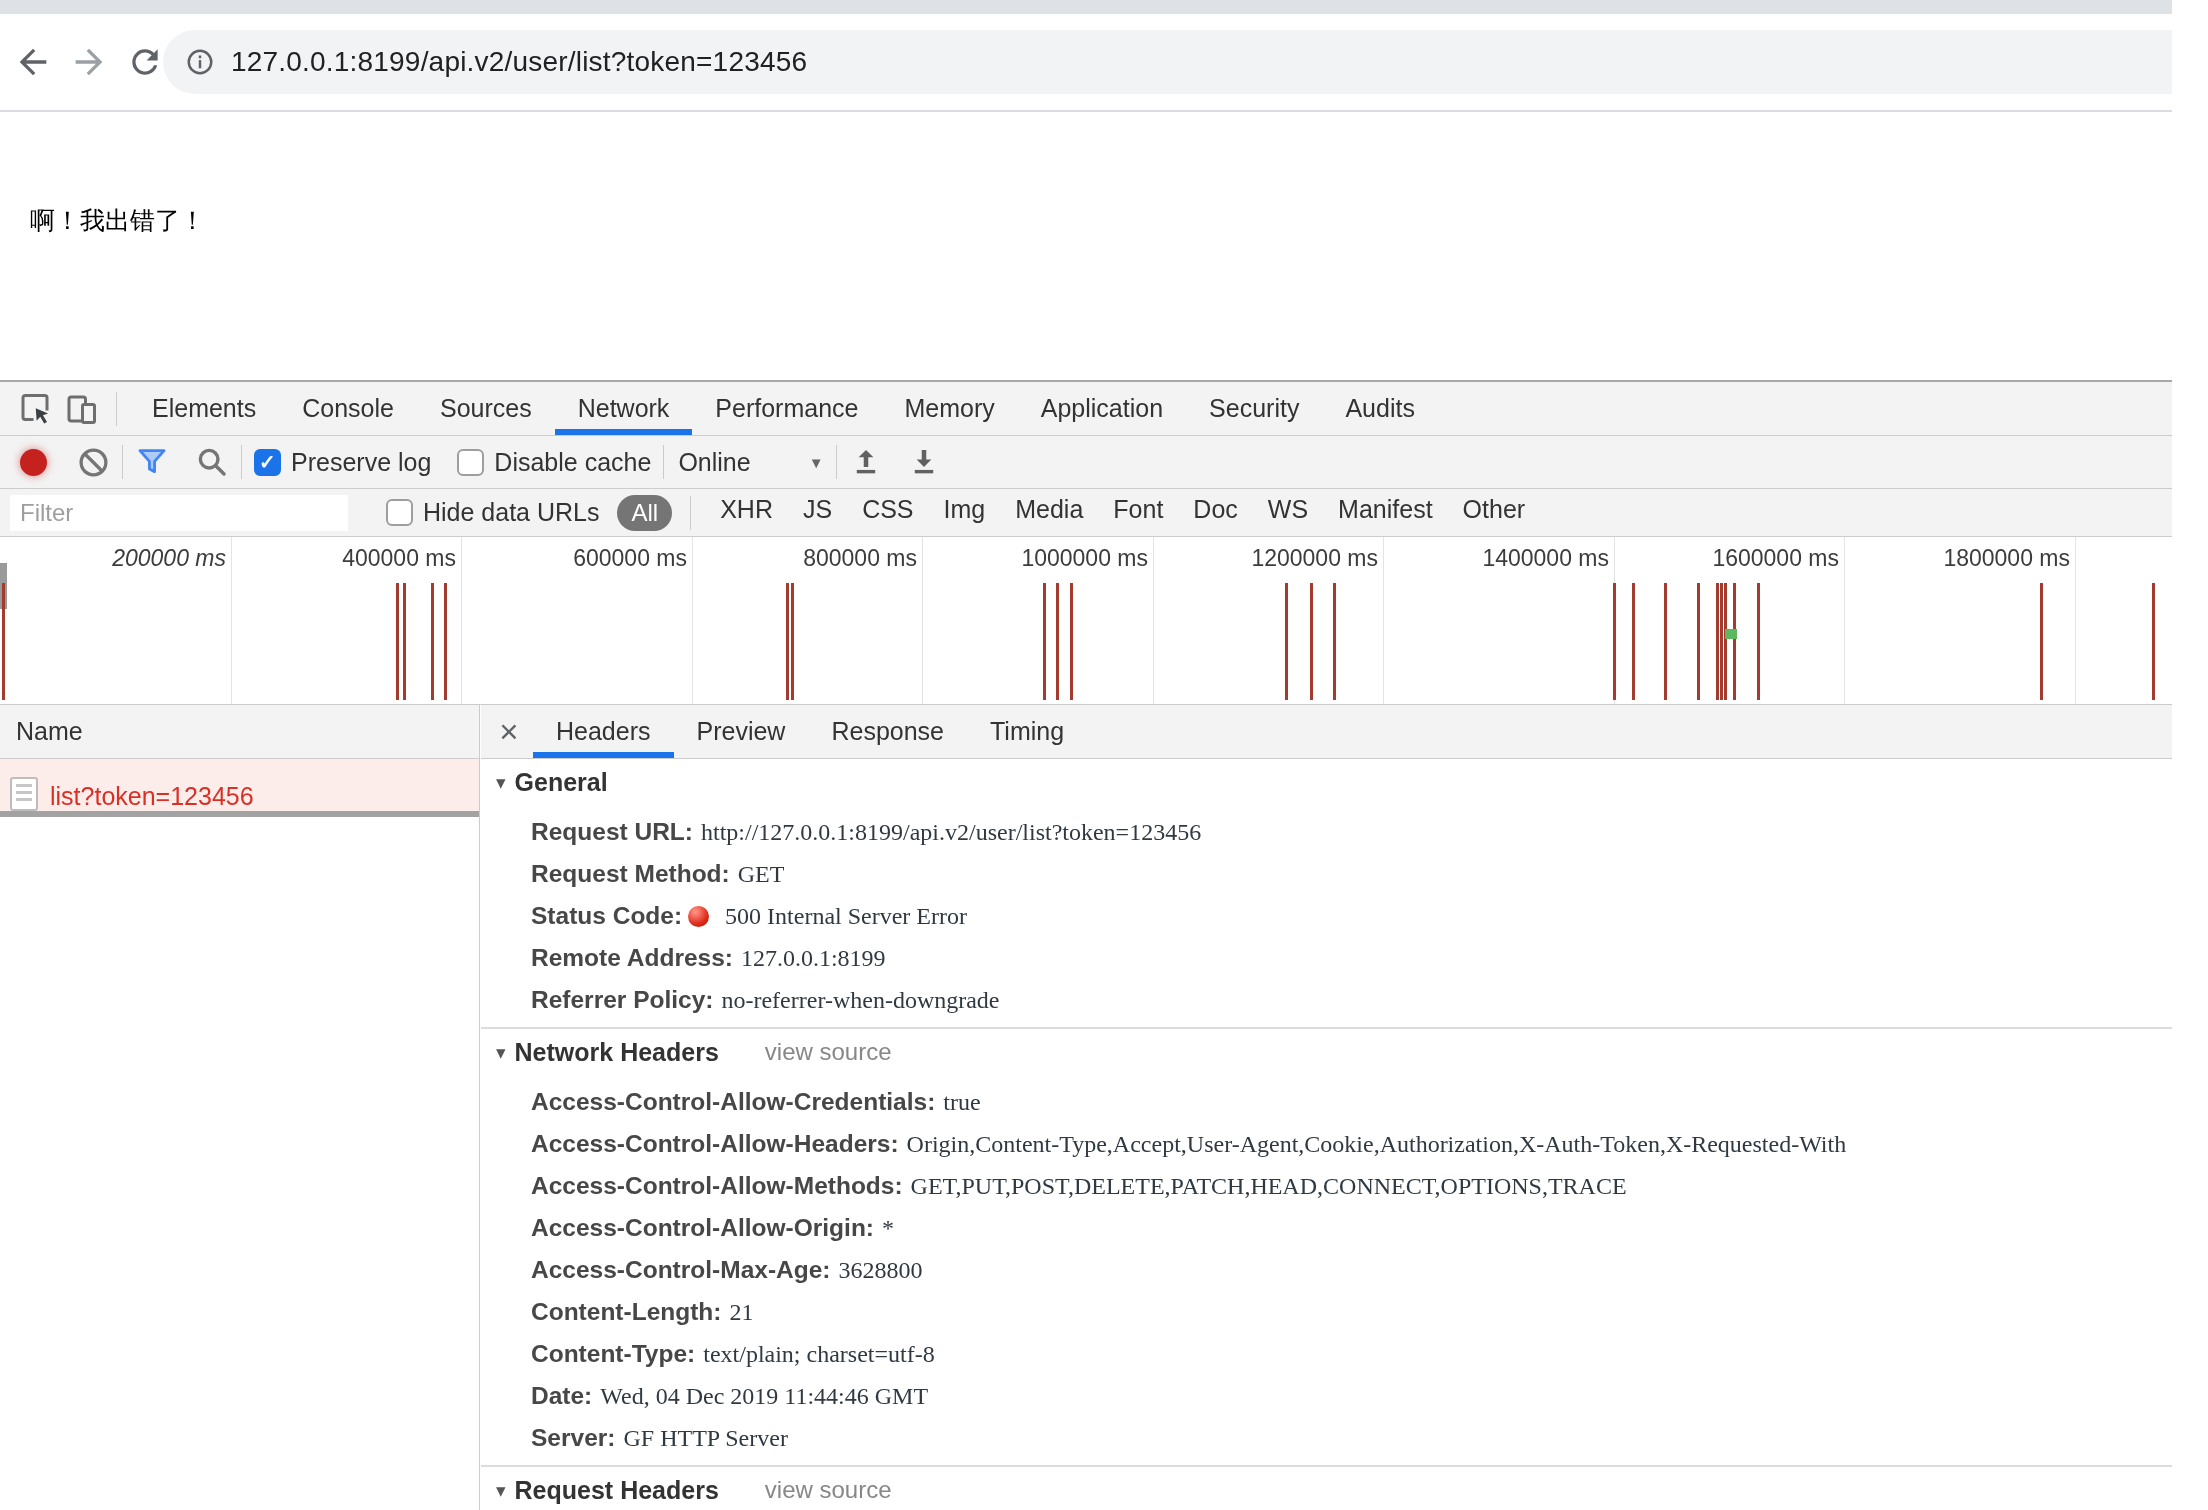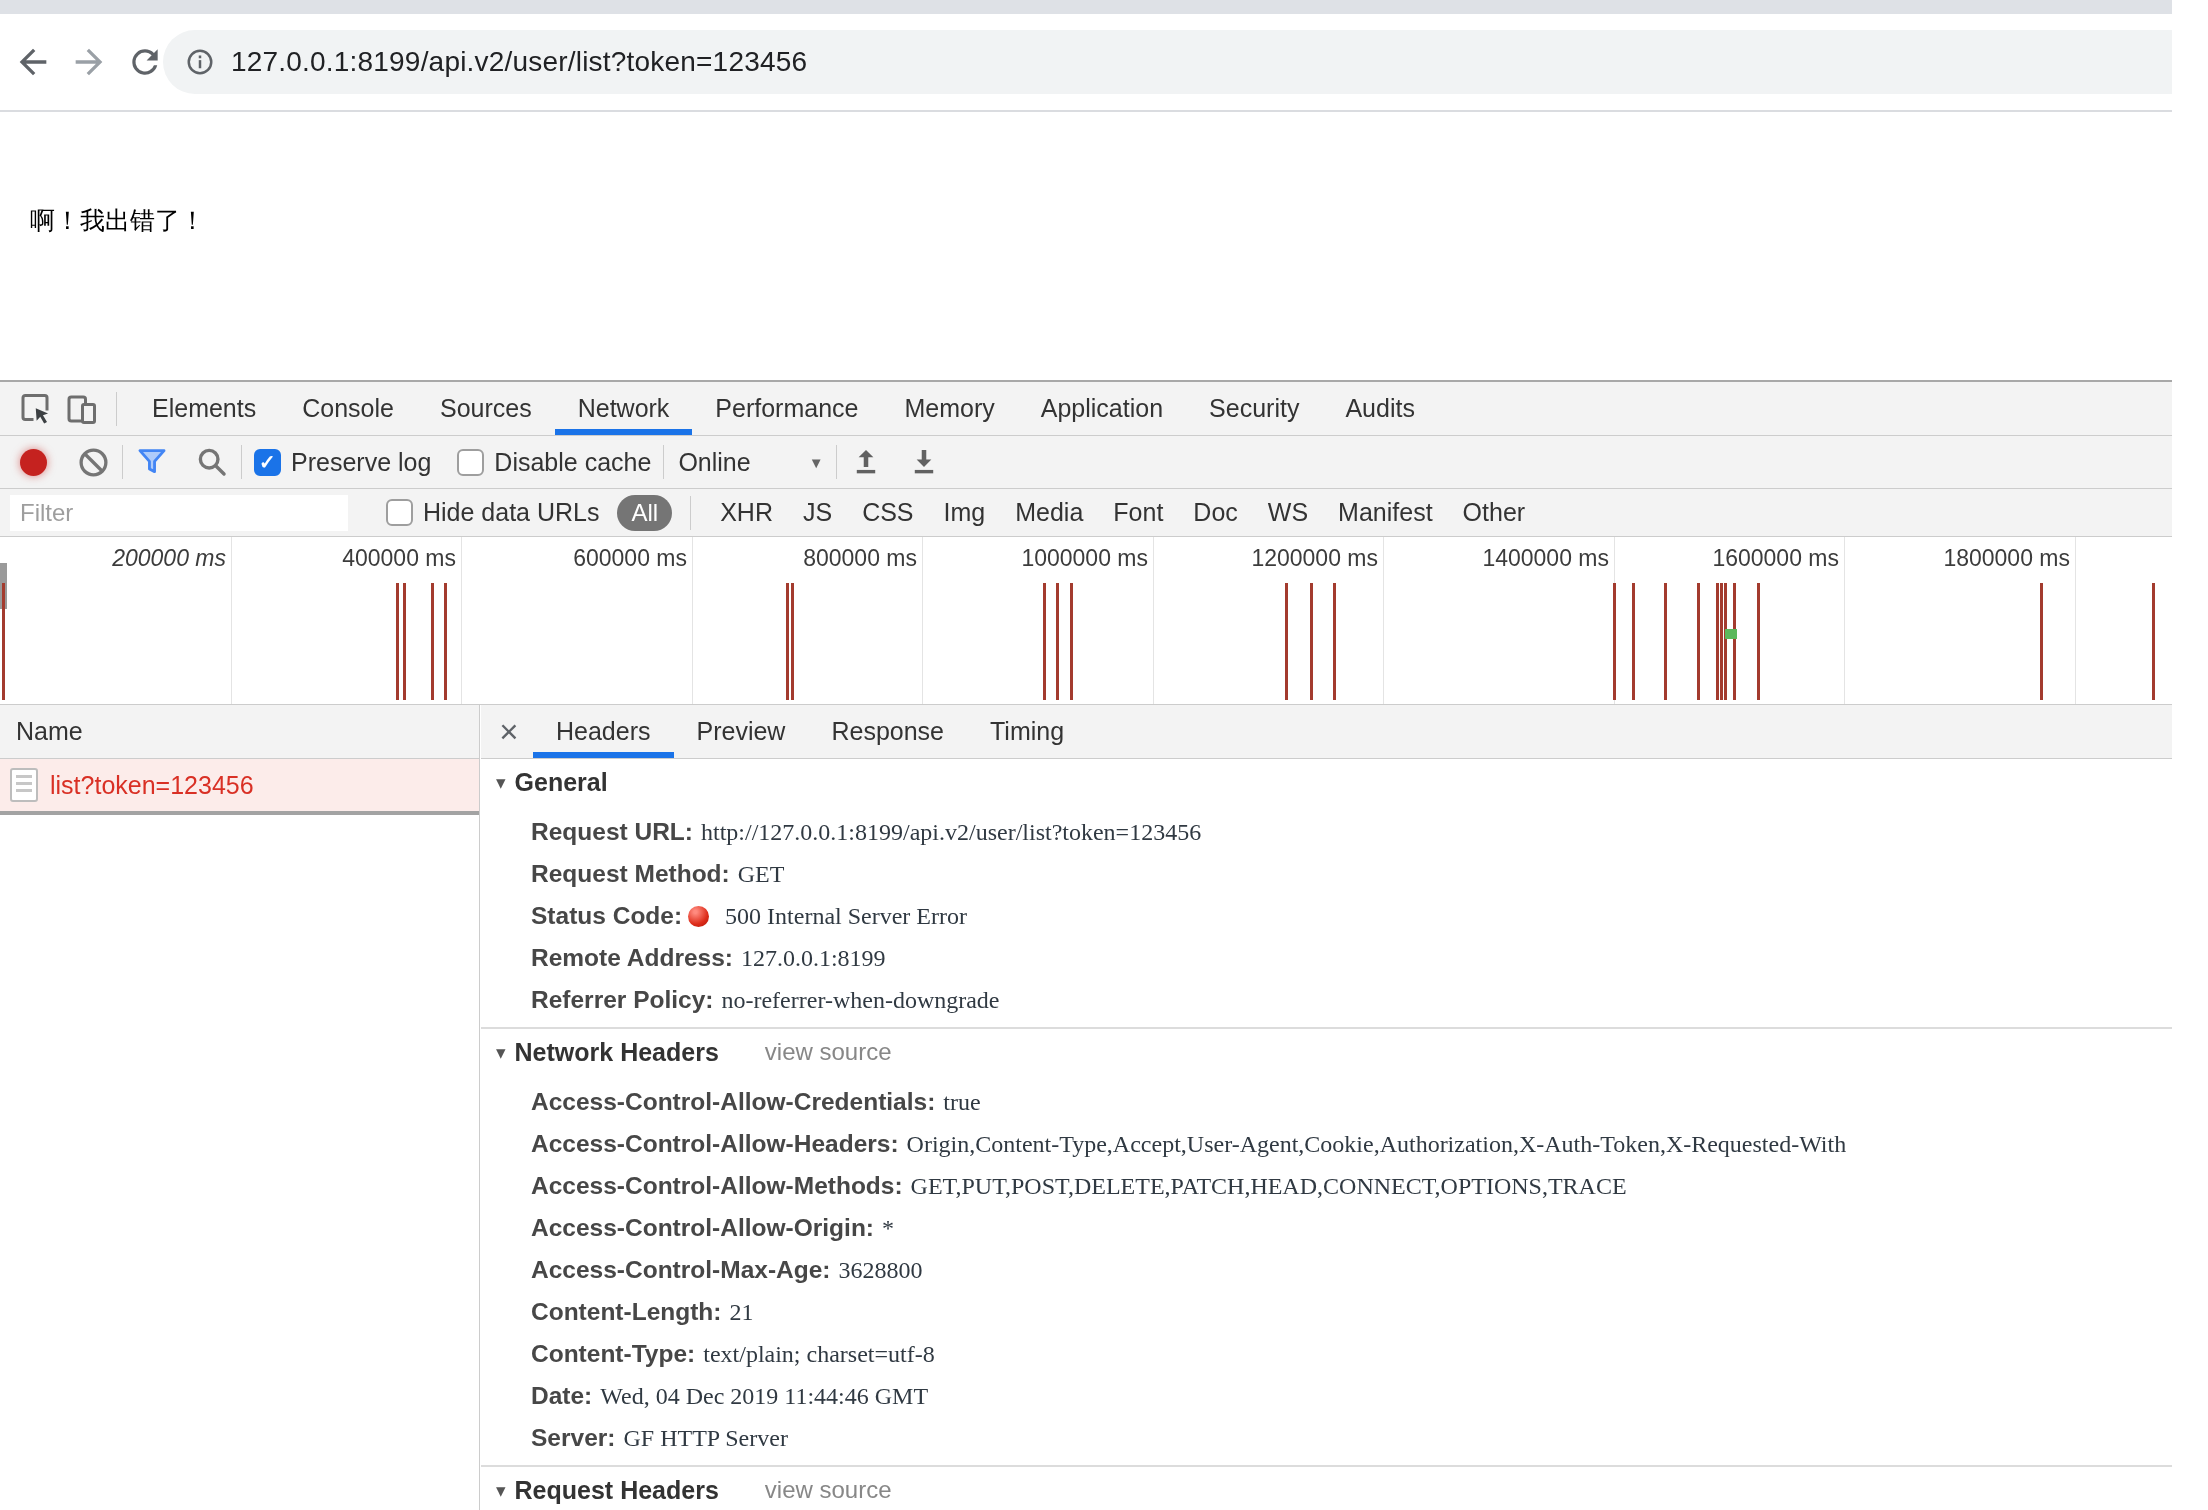--- a/index.html
+++ b/index.html
@@ -54,22 +54,22 @@
   .gridline{position:absolute;top:0;bottom:0;width:1px;background:#e4e4e4}
   .ticklabel{position:absolute;top:8px;transform:translateX(-100%);font-size:23px;color:#3c3c3c;white-space:nowrap}
   .mark{position:absolute;top:46px;bottom:4px;width:3px;background:var(--waterfall-bar,#a33b2e)}
   .greendot{position:absolute;width:12px;height:10px;background:#5cb85c}
   .tl-handle{position:absolute;left:0;top:26px;width:7px;height:46px;background:#9a9a9a}
 
   .net-body{position:absolute;top:323px;left:0;right:0;bottom:0}
   .name-col{position:absolute;top:0;left:0;bottom:0;width:480px;border-right:1px solid #ccc;box-sizing:border-box;background:#fff}
   .panel-head{height:54px;background:#f3f3f3;border-bottom:1px solid #ccc;box-sizing:border-box;
               display:flex;align-items:center;padding-left:16px;font-size:25px;color:#333}
-  .req-row{height:52px;background:var(--error-row-bg,#fcecea);border-bottom:4px solid #a3a3a3;
-           display:flex;align-items:center}
+  .req-row{height:52px;background:var(--error-row-bg,#fcecea);border-bottom:6px solid #a3a3a3;
+           display:flex;align-items:flex-end}
   .req-name{font-size:25px;color:var(--error-text,#d93025)}
   .docicon{width:24px;height:30px;background:#fff;border:2px solid #bdbdbd;border-radius:3px;margin:0 12px 0 10px;position:relative;flex:none}
   .docicon::after{content:"";position:absolute;left:4px;right:4px;top:5px;bottom:4px;
                   background:repeating-linear-gradient(to bottom,#c7c7c7 0 3px,transparent 3px 7px)}
 
   .detail{position:absolute;top:0;left:481px;right:0;bottom:0;background:#fff}
   .detail-tabs{height:54px;background:#f3f3f3;border-bottom:1px solid #ccc;box-sizing:border-box;
                display:flex;align-items:stretch;padding-left:4px}
   .closebtn{width:48px;display:flex;align-items:center;justify-content:center;font-size:33px;color:#5f6368}
   .detail-scroll{position:absolute;top:54px;left:0;right:0;bottom:0;overflow:hidden}
@@ -194,21 +194,21 @@
           <path fill="#616161" d="M12 15.5L6.8 10.3h3.6V3.5h3.2v6.8h3.6z"></path>
           <rect x="5.5" y="17.6" width="13" height="2.4" fill="#616161"></rect>
         </svg>
       </div>
     </div>
 
     <div class="filter-bar">
       <input class="filterinput" placeholder="Filter" style="">
       <span class="cb" style="margin-left:38px"></span>
       <span class="toollabel">Hide data URLs</span>
-      <div style="display:flex;align-items:center">
+      <div style="display:flex;">
           <span class="cat pill">All</span>
           <span class="vsep tall"></span>
           <span class="cat">XHR</span>
           <span class="cat">JS</span>
           <span class="cat">CSS</span>
           <span class="cat">Img</span>
           <span class="cat">Media</span>
           <span class="cat">Font</span>
           <span class="cat">Doc</span>
           <span class="cat">WS</span>

